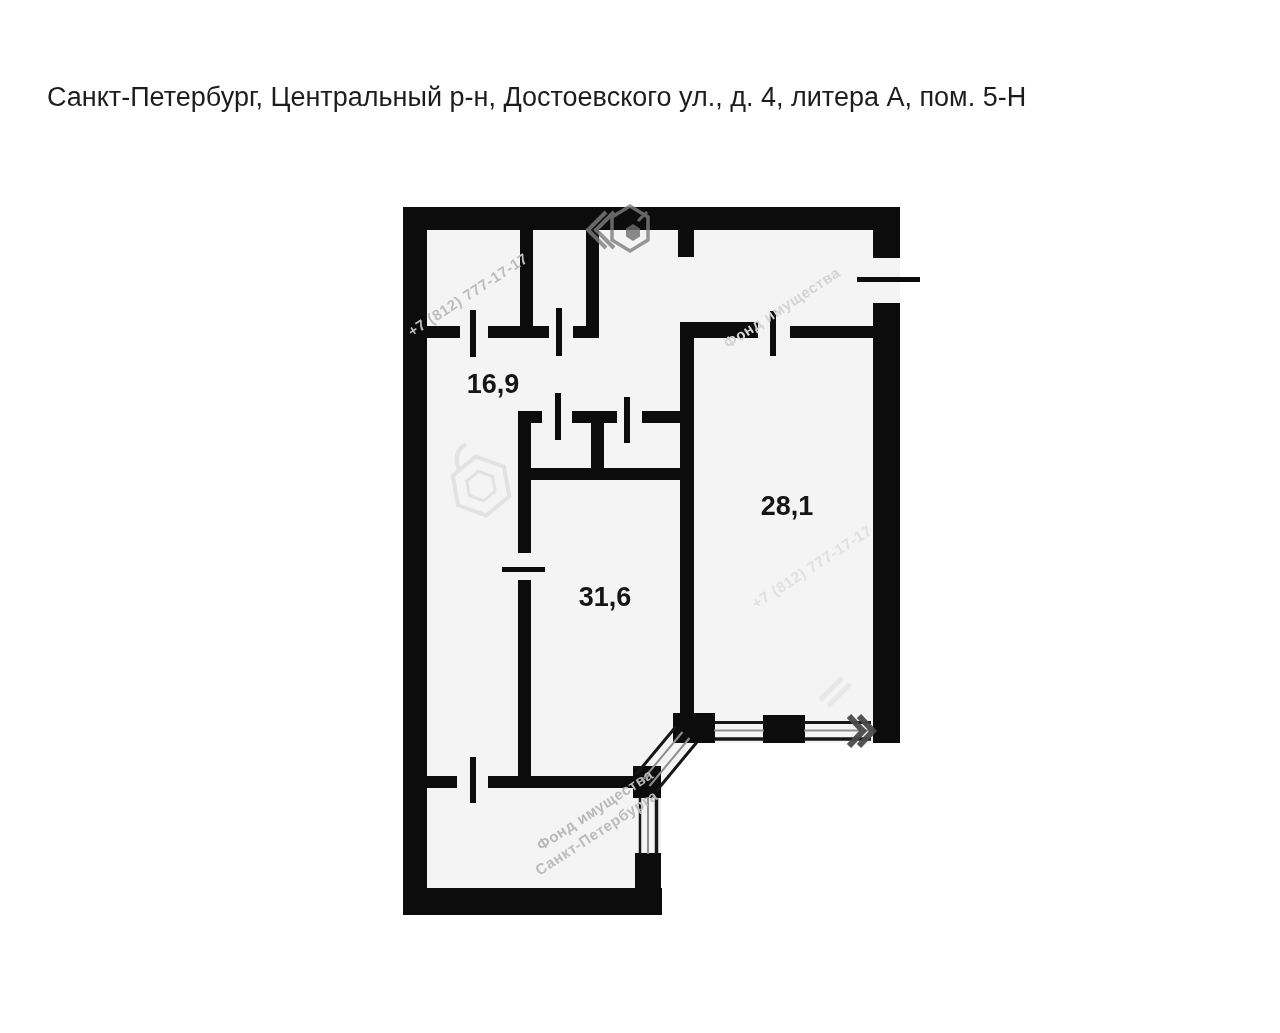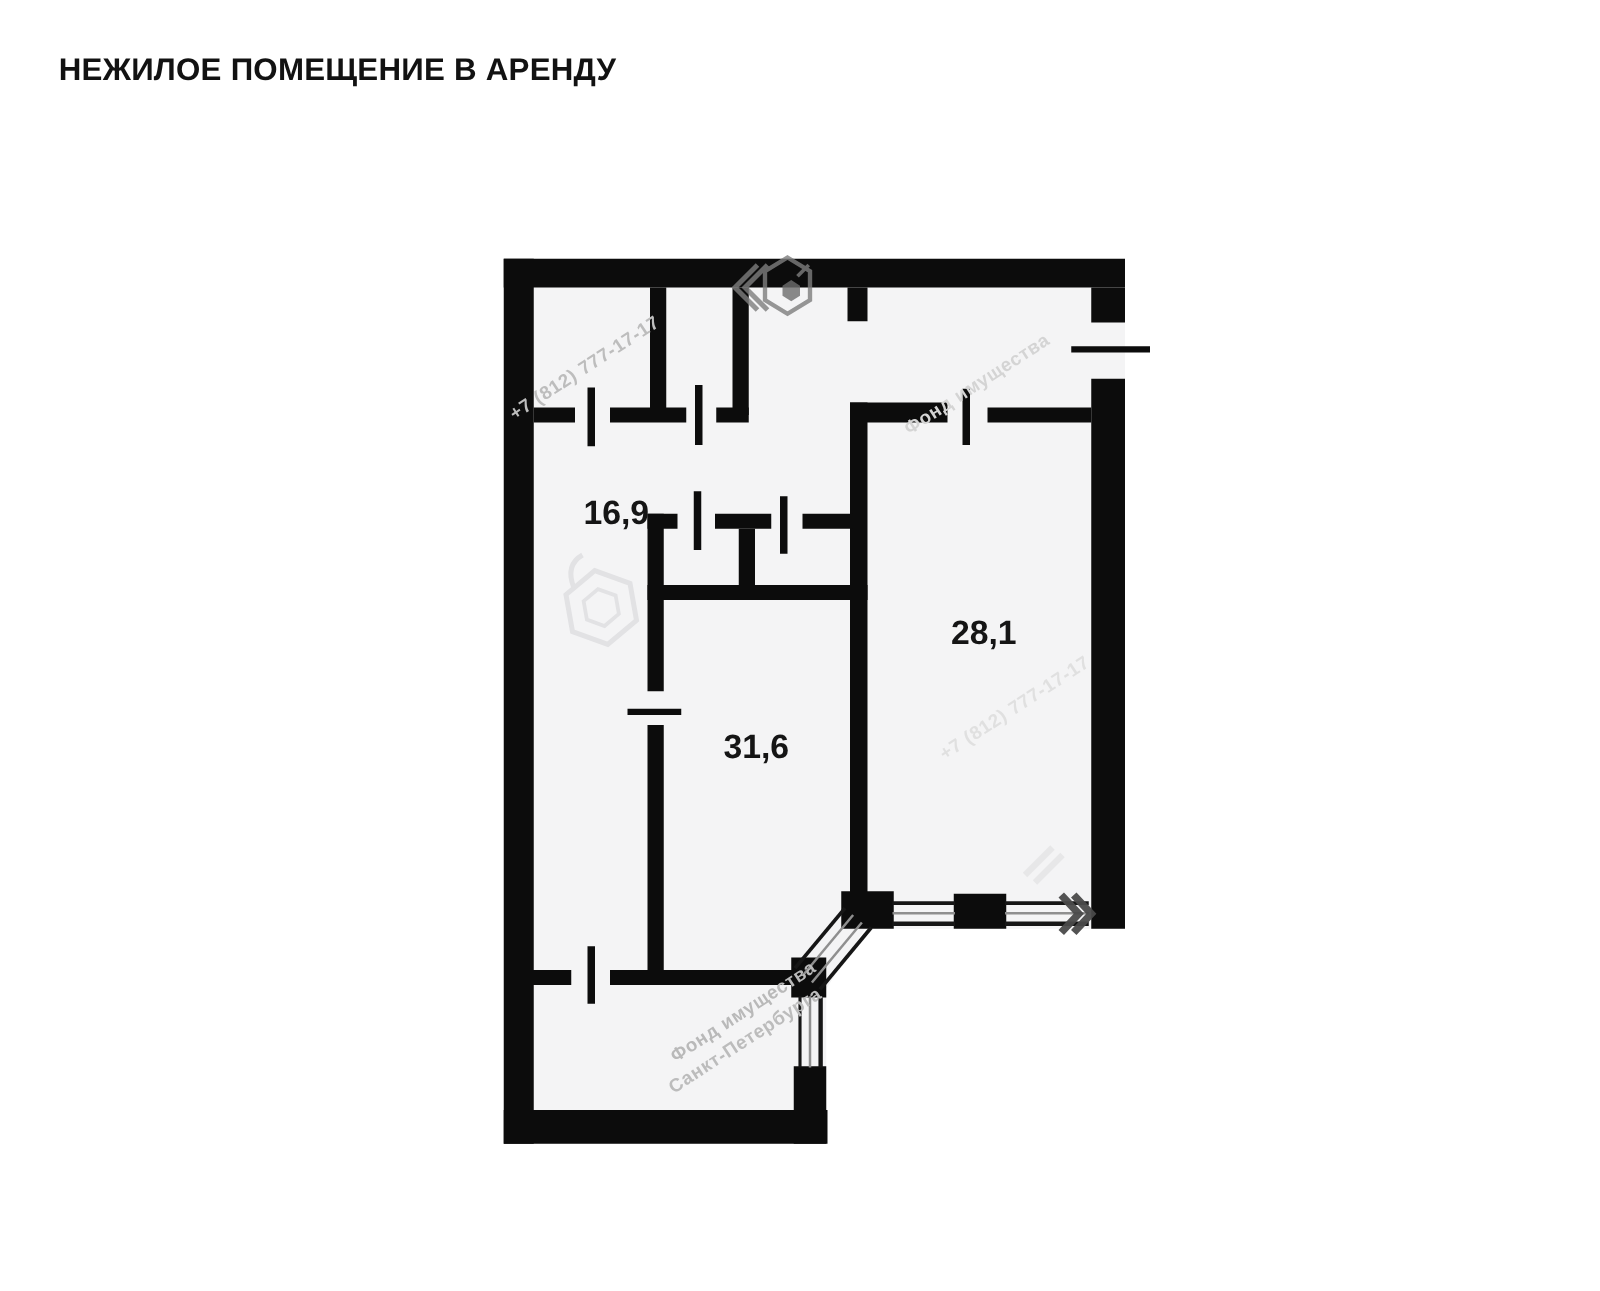--- a/index.html
+++ b/index.html
@@ -5,37 +5,37 @@
   html,body{margin:0;padding:0;background:#ffffff;}
   #page{position:relative;width:1280px;height:1033px;background:#ffffff;overflow:hidden;
         font-family:"Liberation Sans",sans-serif;}
   .title{position:absolute;left:47px;top:42px;font-size:25px;font-weight:700;color:#121212;
          letter-spacing:.2px;white-space:nowrap;}
   .address{position:absolute;left:47px;top:82px;font-size:27px;font-weight:400;color:#1d1d1f;
          white-space:nowrap;}
   #plan-svg{position:absolute;left:0;top:0;}
   .room-label{position:absolute;font-size:27px;font-weight:700;color:#151515;width:90px;
          text-align:center;white-space:nowrap;}
-  .lbl-16{left:448px;top:369px;margin-top:26px;}
+  .lbl-16{left:448px;top:369px;}
   .lbl-28{left:742px;top:491px;}
   .lbl-18{left:560px;top:582px;}
   .wm{position:absolute;white-space:nowrap;font-size:15px;font-weight:700;letter-spacing:.6px;
       transform:rotate(-33deg);transform-origin:center;}
   .wm-phone1{left:398px;top:286px;color:#bdbdbd;}
   .wm-org1{left:714px;top:299px;color:#d4d4d4;}
   .wm-phone2{left:742px;top:558px;color:#e0e0e0;}
   .wm-bay1{left:527px;top:801px;color:#b9b9b9;}
   .wm-bay2{left:525px;top:824px;color:#bcbcbc;}
 </style>
 </head>
 <body>
 
 <div id="page">
 
-  <div class="title">НЕЖИЛОЕ ПОМЕЩЕНИЕ В АРЕНДУ</div>
+  <div class="address">Санкт-Петербург, Центральный р-н, Достоевского ул., д. 4, литера А, пом. 5-Н</div>
 
   <svg id="plan-svg" width="1280" height="1033" viewBox="0 0 1280 1033">
 
     <g>
       <polygon points="403,207 900,207 900,743 692,743 661,791 661,915 403,915" fill="#f4f4f5"></polygon>
     </g>
 
     <g fill="#0c0c0c">
       <rect x="403" y="207" width="497" height="23"></rect>
       <rect x="403" y="207" width="24" height="708"></rect>

